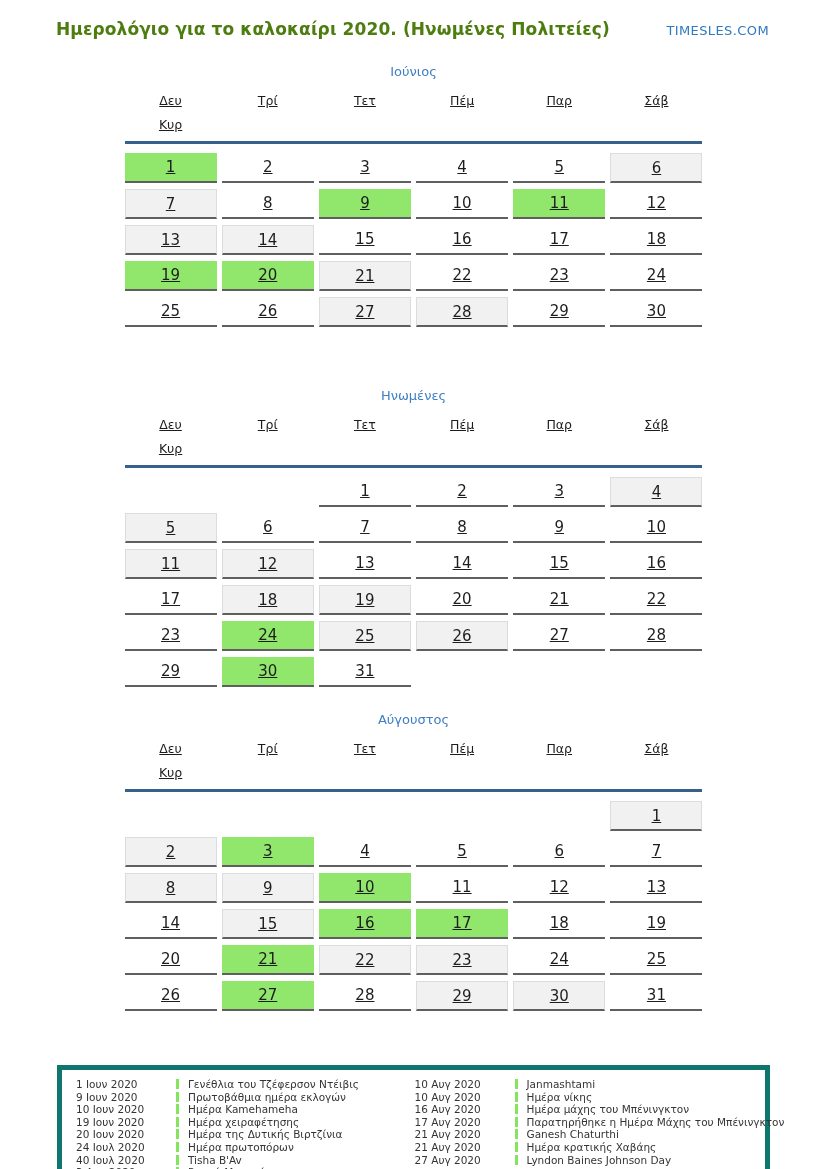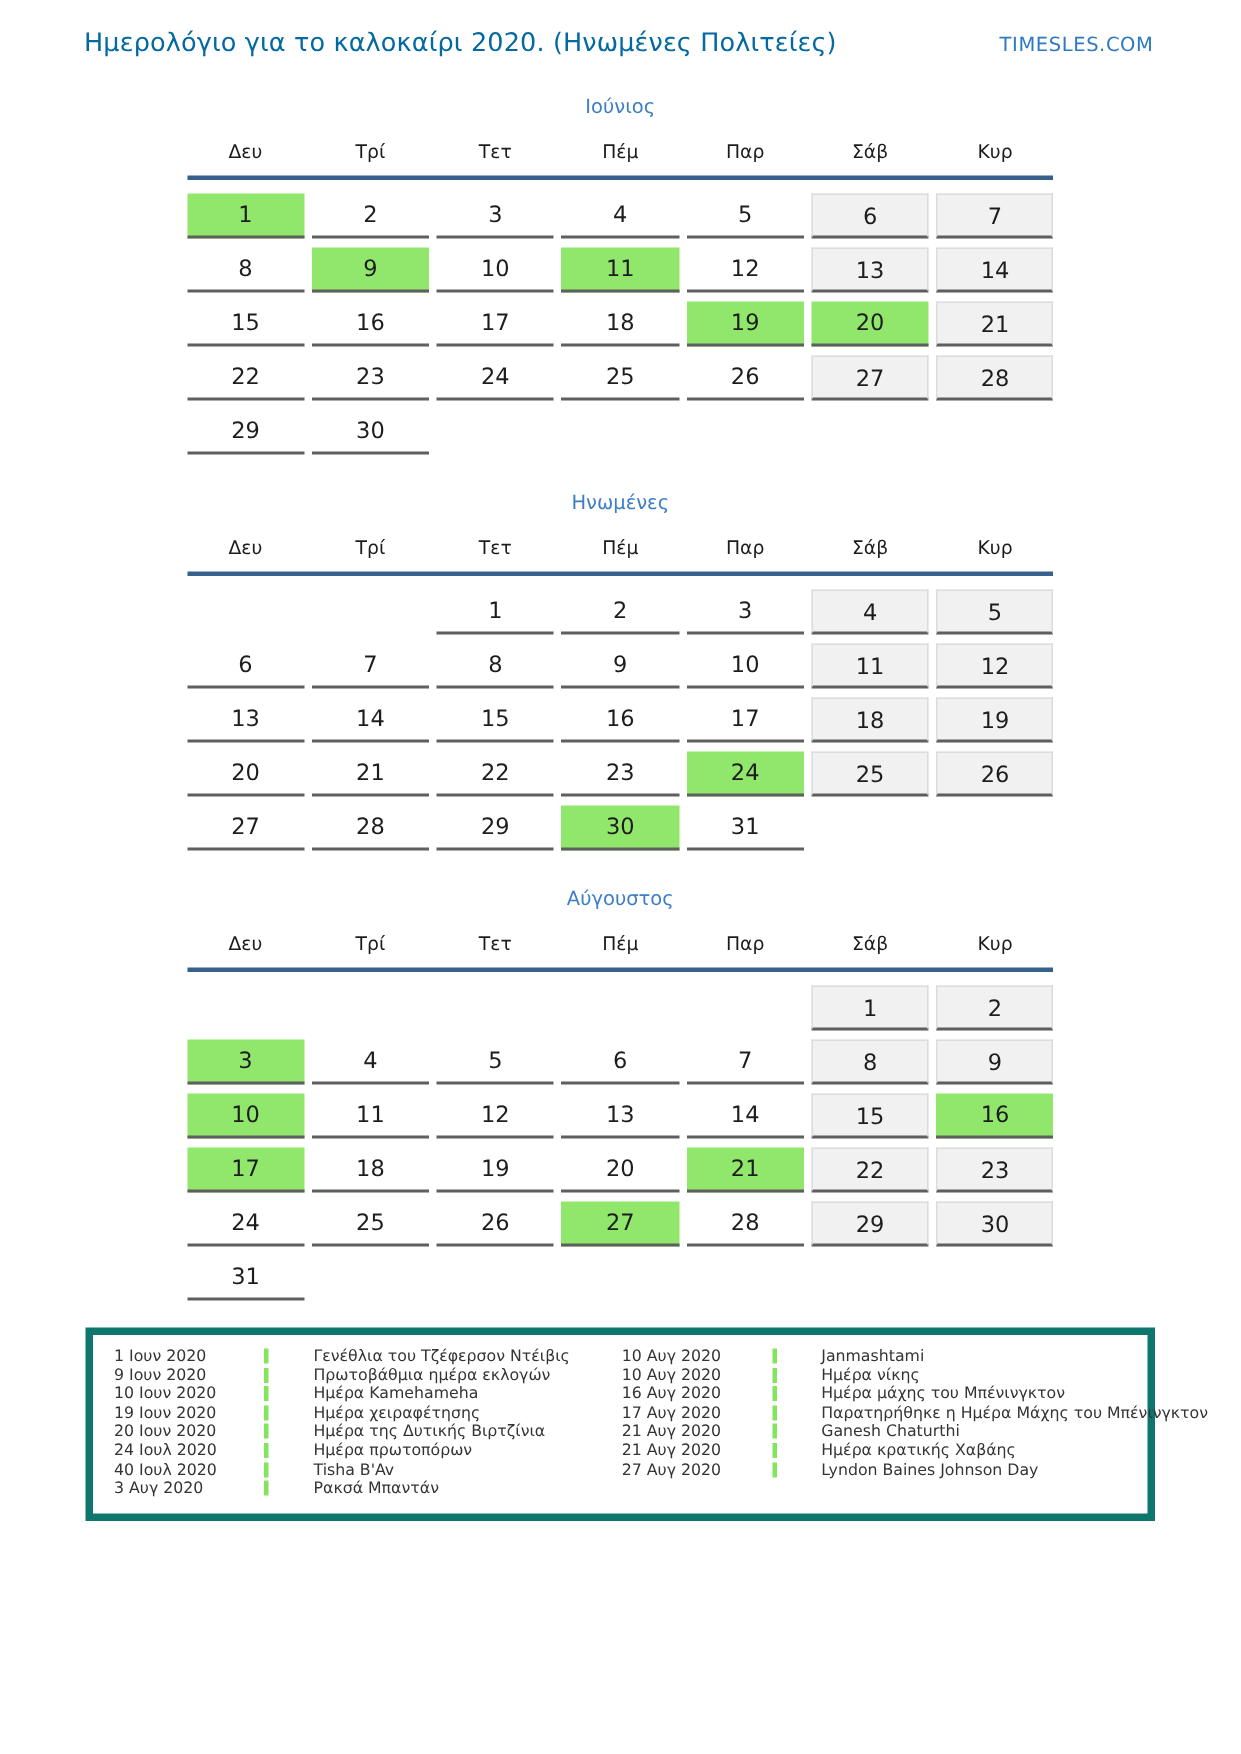--- a/index.html
+++ b/index.html
@@ -15,41 +15,41 @@
   html,body{margin:0;padding:0;}
   body{
     width:827px;height:1169px;background:#ffffff;
     font-family:"DejaVu Sans", sans-serif;
     color:#1d1d1d;overflow:hidden;
   }
   .page-header{
     display:flex;justify-content:space-between;align-items:flex-start;
     padding:19px 58px 0 56px;
   }
-  .page-title{font-size:17px;color:#0369a1;letter-spacing:.1px;}
+  .page-title{font-size:17px;color:#4d7c0f;letter-spacing:.1px;font-weight:bold;}
   .logo{font-size:13px;color:var(--logo-blue);letter-spacing:.4px;padding-top:4px;cursor:pointer;text-decoration:none;}
   .months{width:578px;margin:0 auto;}
   .month{margin-top:25px;}
   .month-title{text-align:center;color:var(--title-blue);font-size:13px;margin-bottom:14px;}
-  .cal-grid{display:grid;grid-template-columns:repeat(7,1fr);column-gap:5px;row-gap:6px;}
+  .cal-grid{display:grid;grid-template-columns:repeat(6,1fr);column-gap:5px;row-gap:6px;text-decoration:underline;}
   .weekday{text-align:center;font-size:12.5px;color:#1c1c1c;padding-bottom:3px;}
   .header-line{grid-column:1/-1;height:3px;background:var(--line-blue);margin-bottom:3px;}
   .day{height:30px;line-height:28px;text-align:center;font-size:15px;color:#1d1d1d;}
   .day.n,.day.w,.day.h{border-bottom:2px solid var(--underline);}
   .day.w{background:var(--gray);border-left:1px solid #dcdcdc;border-right:1px solid #dcdcdc;border-top:1px solid #dcdcdc;}
   .day.h{background:var(--green);}
   .legend{
     width:713px;margin:18px auto 0;border:5px solid #0f766e;
     padding:8px 12px 10px 14px;display:flex;
   }
   .legend-col{width:50%;}
   .legend-row{display:flex;font-size:10.5px;color:#343434;line-height:12.6px;}
   .legend-date{width:100px;flex:none;}
   .legend-tick{width:3px;height:10px;background:var(--tick-green);margin:1px 9px 0 0;flex:none;display:inline-block;}
-  .legend-name{white-space:nowrap;margin-left:21px;}
+  .legend-name{white-space:nowrap;}
 </style>
 </head>
 <body>
 
 <div class="page">
   <header class="page-header">
     <div class="page-title">Ημερολόγιο για το καλοκαίρι 2020. (Ηνωμένες Πολιτείες)</div>
     <a class="logo">TIMESLES.COM</a>
   </header>
 

